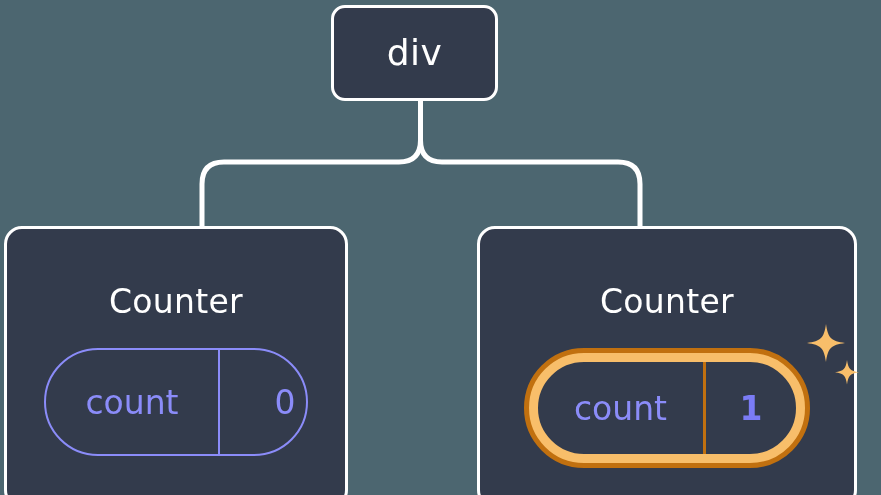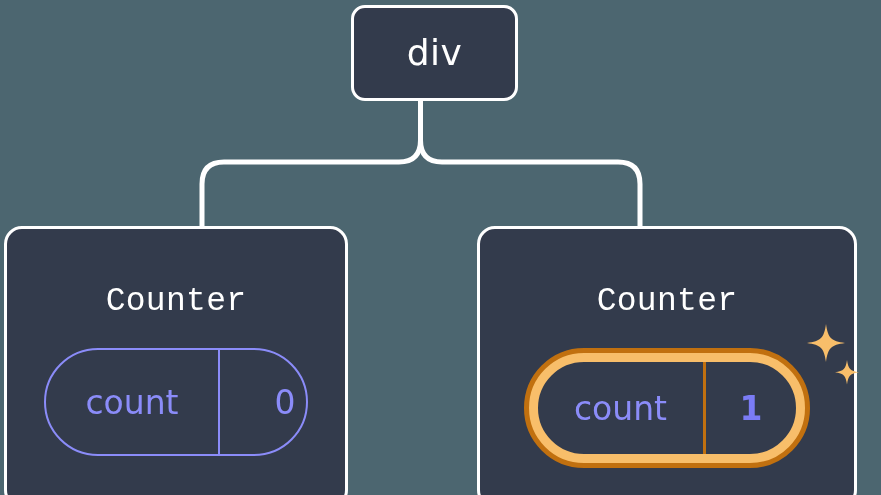--- a/index.html
+++ b/index.html
@@ -29,21 +29,21 @@
   
   .node {
     position: absolute;
     background: #333b4c;
     border: 3px solid #ffffff;
     border-radius: 14px;
     box-sizing: border-box;
   }
 
   #node-div {
-    left: 351px;
+    left: 331px;
     top: 5px;
     width: 167px;
     height: 96px;
     display: flex;
     align-items: center;
     justify-content: center;
   }
   .node-title-root {
     color: #ffffff;
     font-size: 36px;
@@ -61,21 +61,20 @@
   #node-counter-left  { left: 4px;   top: 226px; width: 344px; height: 282px; }
   #node-counter-right { left: 477px; top: 226px; width: 380px; height: 282px; }
 
   .node-title {
     color: #ffffff;
     font-size: 33px;
     font-weight: 400;
     line-height: 1;
     margin-top: 56px;
     letter-spacing: 0.3px;
-    font-family: Liberation Mono, monospace;
   }
 
   
   .pill-wrap {
     position: relative;
     margin-top: 30px;
   }
 
   .pill {
     position: relative;

